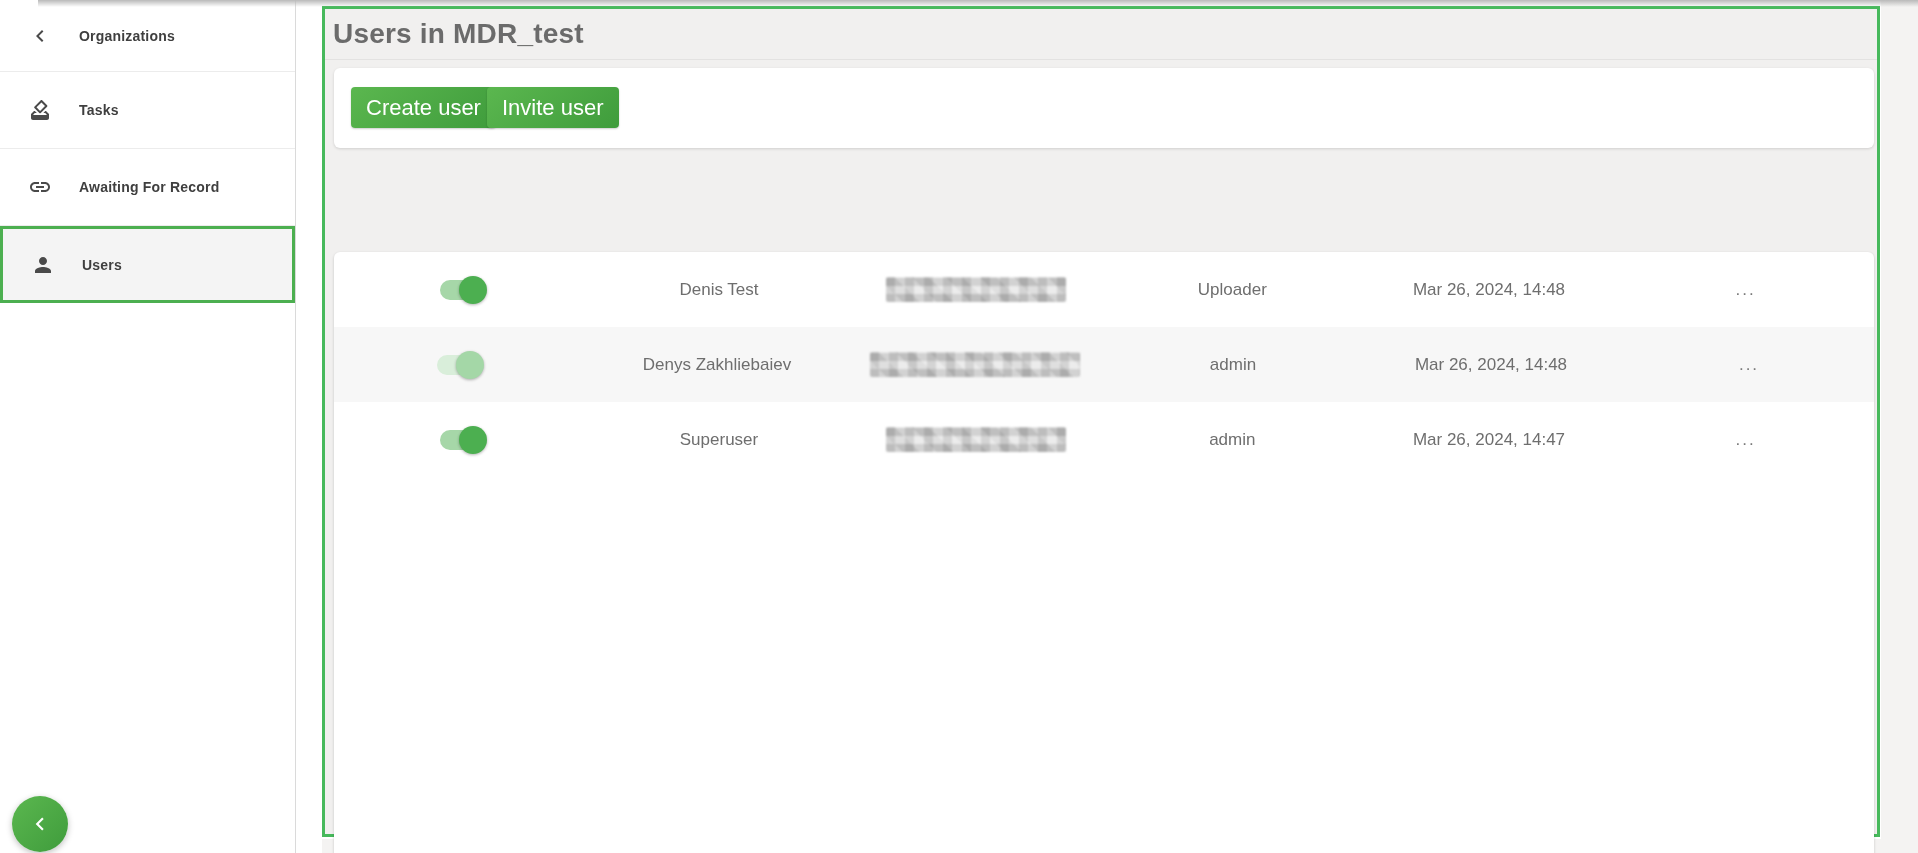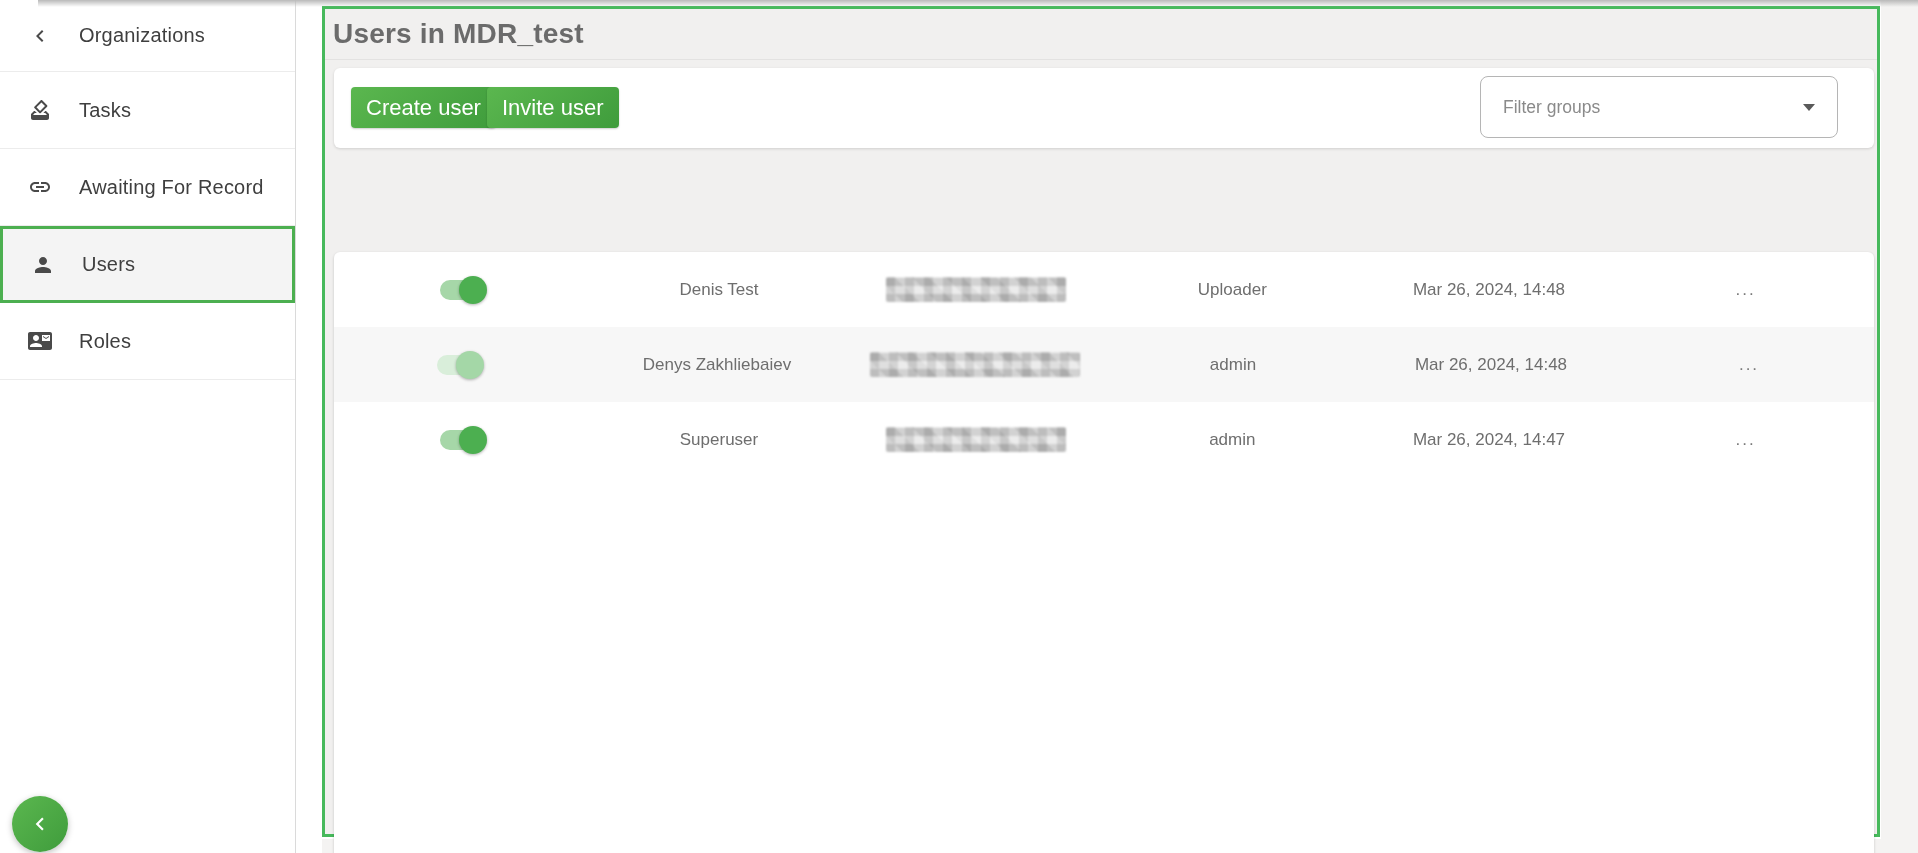--- a/index.html
+++ b/index.html
@@ -47,21 +47,21 @@
     background:#ffffff;cursor:pointer;position:relative;
   }
   .side-item:first-child{height:72px;}
   .side-item.active{
     border:3px solid var(--accent);
     background:#f4f4f4;
   }
   .side-icon{width:24px;height:24px;flex:0 0 24px;display:flex;align-items:center;justify-content:center;}
   .side-icon svg{width:24px;height:24px;fill:#4a4a4a;}
   .side-label{
-    font-size:20px;font-weight:400;color:#3f3f3f;letter-spacing:.2px;
+    font-size:14px;font-weight:700;color:#3f3f3f;letter-spacing:.2px;
   }
   .fab{
     position:absolute;left:12px;top:796px;width:56px;height:56px;
     border-radius:50%;border:none;cursor:pointer;
     background:linear-gradient(135deg,var(--btn-grad-start),var(--btn-grad-end));
     display:flex;align-items:center;justify-content:center;
     box-shadow:0 2px 6px rgba(0,0,0,.25);z-index:20;
   }
   .fab svg{width:26px;height:26px;fill:#ffffff;}
   
@@ -182,49 +182,37 @@
 
   <div class="side-item active">
     <span class="side-icon">
       <svg viewBox="0 0 24 24">
           <path d="M12 12c2.21 0 4-1.79 4-4s-1.79-4-4-4-4 1.79-4 4 1.79 4 4 4zm0 2c-2.67 0-8 1.34-8 4v2h16v-2c0-2.66-5.33-4-8-4z"></path>
         </svg>
     </span>
     <span class="side-label">Users</span>
   </div>
 
-  <div class="side-item">
-    <span class="side-icon">
-      <svg viewBox="0 0 24 24">
-          <path d="M21 8V7l-3 2-3-2v1l3 2 3-2zm1-5H2C.9 3 0 3.9 0 5v14c0 1.1.9 2 2 2h20c1.1 0 2-.9 2-2V5c0-1.1-.9-2-2-2zM8 6c1.66 0 3 1.34 3 3s-1.34 3-3 3-3-1.34-3-3 1.34-3 3-3zm6 12H2v-1c0-2 4-3.1 6-3.1s6 1.1 6 3.1v1zm8-6h-8V6h8v6z"></path>
-        </svg>
-    </span>
-    <span class="side-label">Roles</span>
-  </div>
 
 </nav>
 
 <button class="fab">
   <svg viewBox="0 0 24 24">
       <path d="M15.41 7.41L14 6l-6 6 6 6 1.41-1.41L10.83 12z"></path>
     </svg>
 </button>
 
 <main class="panel">
 
   <h1 class="panel-title">Users in MDR_test</h1>
   <div class="title-divider"></div>
 
   <div class="toolbar-card">
     <button class="btn btn-create">Create user</button>
     <button class="btn btn-invite">Invite user</button>
-    <div class="filter-select">
-      <span class="filter-label">Filter groups</span>
-      <span class="filter-caret"></span>
-    </div>
   </div>
 
 
   <div class="table-card">
 
     <div class="table-row grid-6">
       <span class="switch">
         <span class="track"></span>
           <span class="thumb"></span>
       </span>

